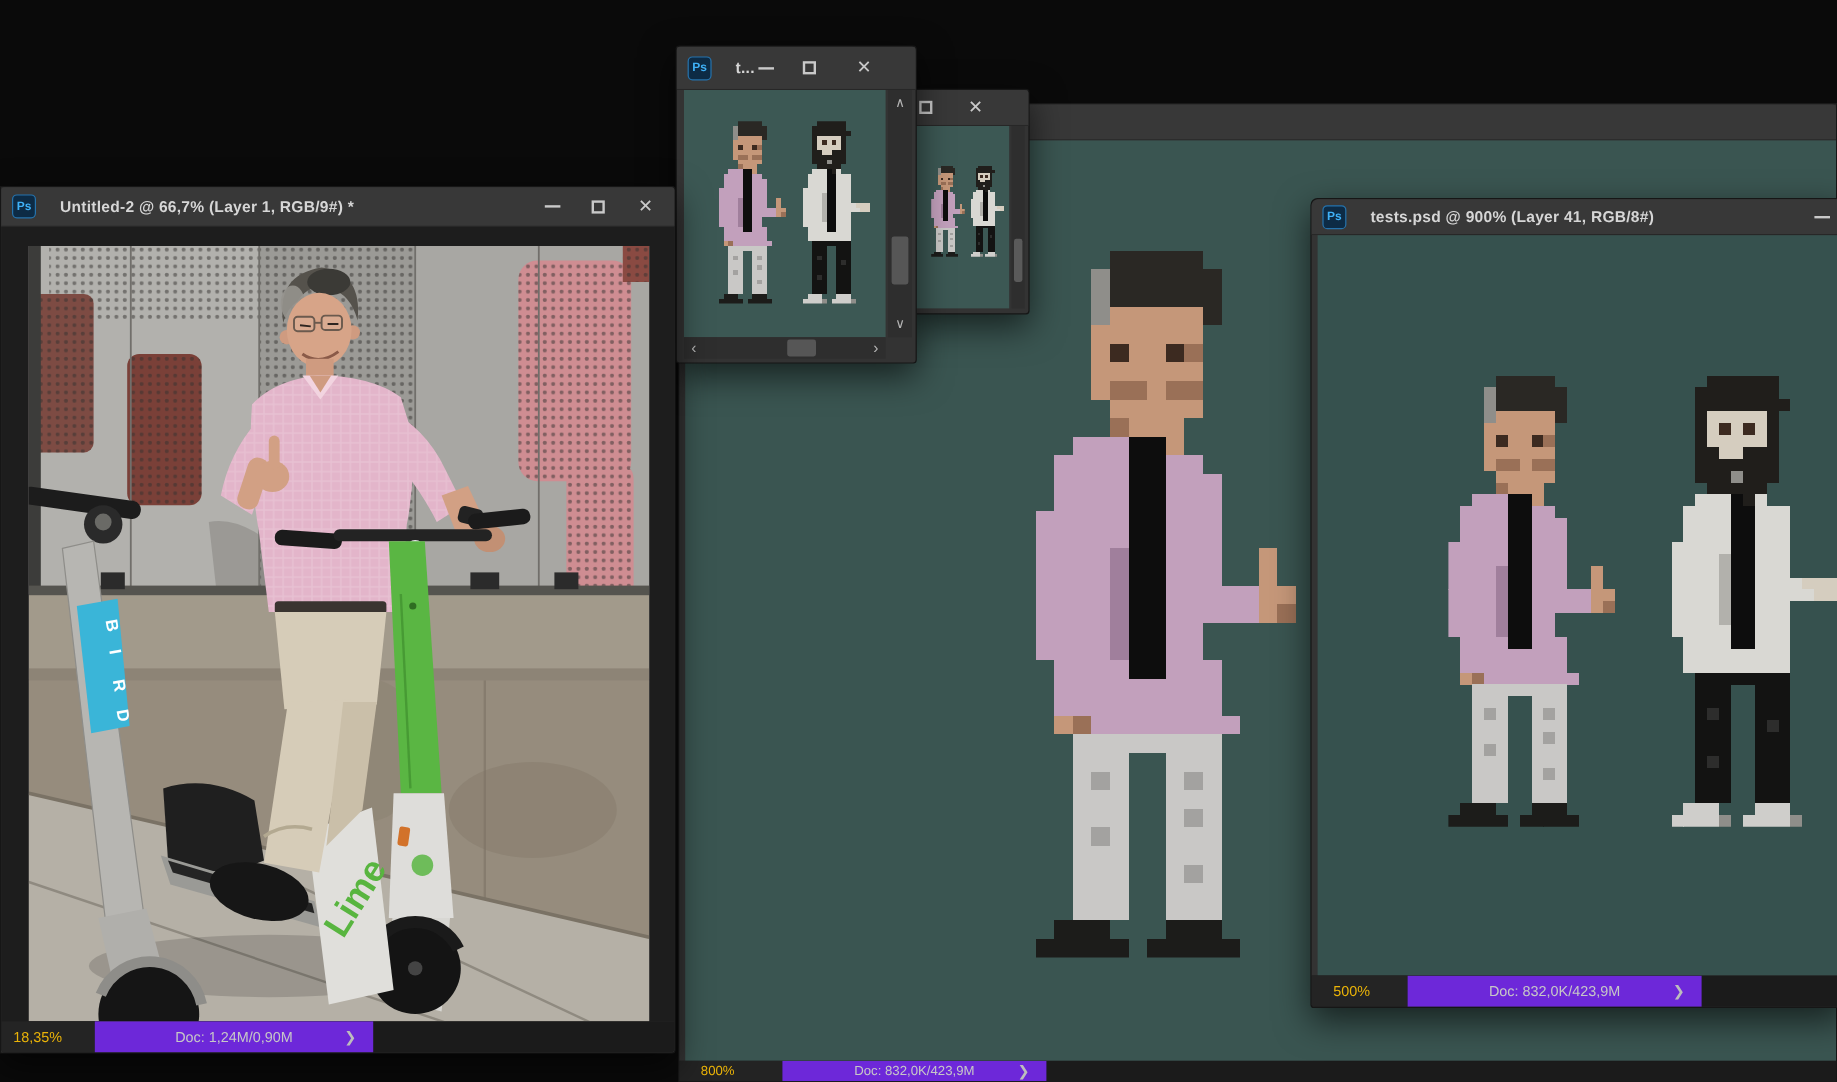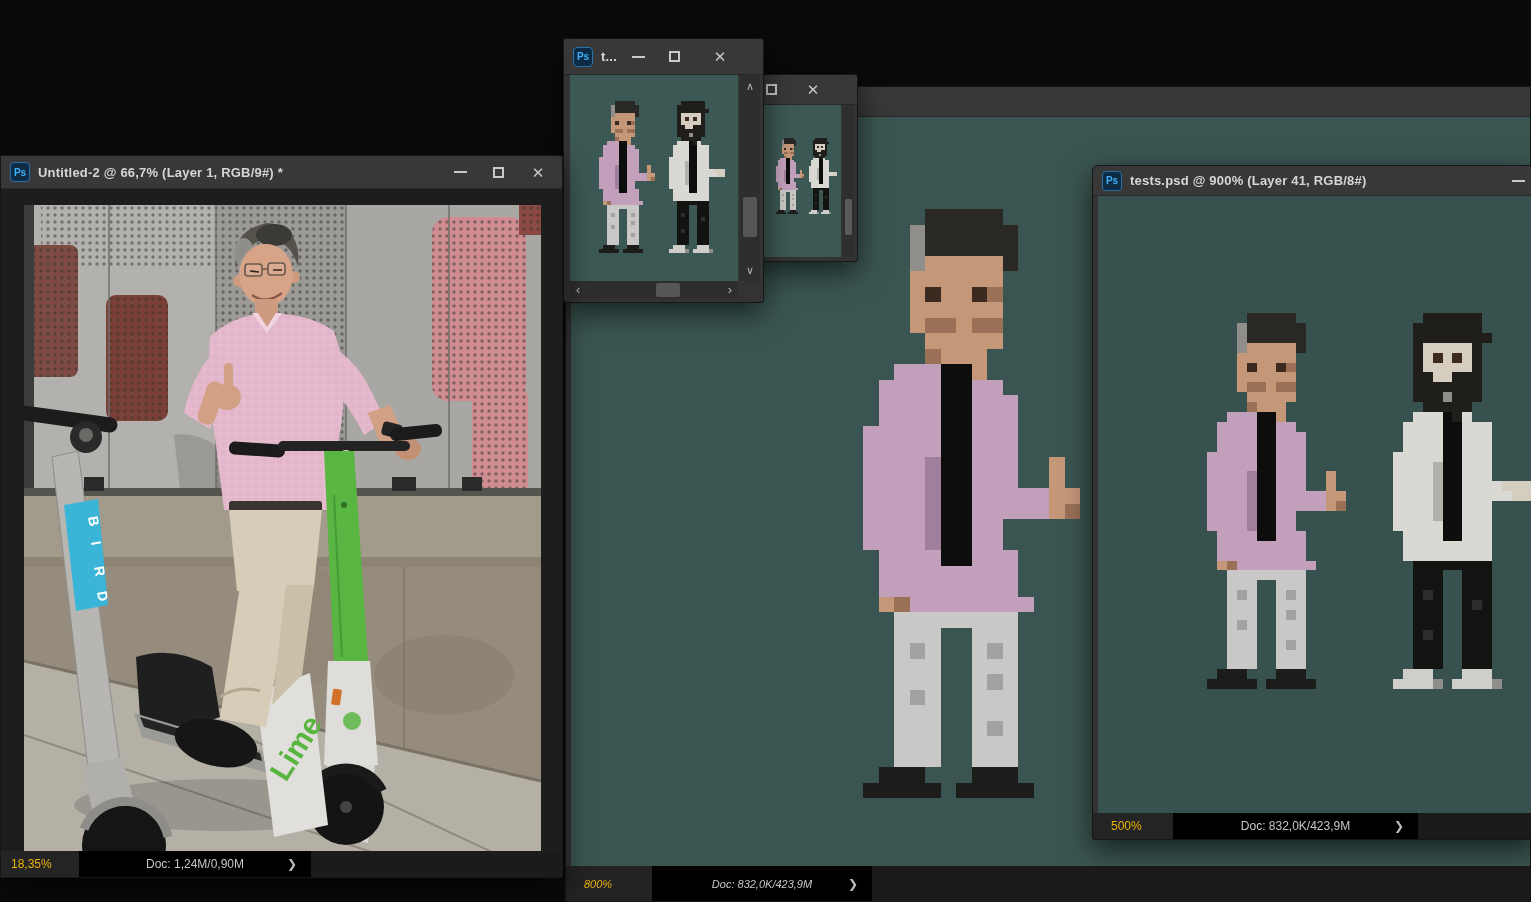--- a/index.html
+++ b/index.html
@@ -4,47 +4,47 @@
 <style>
   html,body{margin:0;padding:0;background:#090909;}
   *{box-sizing:border-box;}
   body{font-family:"Liberation Sans","DejaVu Sans",sans-serif;}
   .screen{position:relative;width:1531px;height:902px;background:#0a0a0a;overflow:hidden;}
 
   
   .window{position:absolute;background:#333;border:1px solid #161616;border-radius:3px;
           box-shadow:0 10px 28px rgba(0,0,0,.6);}
   .titlebar{position:absolute;left:0;top:0;right:0;height:33px;background:#383838;
-            display:flex;align-items:center;border-bottom:1px solid #272727;border-radius:3px 3px 0 0;}
+            display:flex;align-items:center;border-bottom:1px solid #272727;border-radius:3px 3px 0 0;gap:12px;}
   .title-text{color:#d6d6d6;font-size:13px;font-weight:600;white-space:nowrap;overflow:hidden;
               text-overflow:ellipsis;letter-spacing:.2px;}
   .ps-icon{width:20px;height:20px;border-radius:4px;background:#0d2b45;border:1px solid #2573ad;
            color:#3fb1f7;font-size:10px;font-weight:700;display:flex;align-items:center;
            justify-content:center;margin:0 8px 0 9px;flex:0 0 auto;}
   .win-btn{position:absolute;top:0;height:100%;width:32px;display:flex;align-items:center;
            justify-content:center;color:#c9c9c9;cursor:default;}
   .glyph-min{display:block;width:13px;height:2px;background:#c9c9c9;}
   .glyph-max{display:block;width:11px;height:11px;border:2px solid #c9c9c9;}
   .glyph-x{font-size:15px;font-weight:700;line-height:1;}
 
   .statusbar{position:absolute;left:0;right:0;bottom:0;height:26px;background:#1b1b1b;
              border-radius:0 0 3px 3px;overflow:hidden;}
   .st-zoom{position:absolute;left:0;top:0;bottom:0;width:78px;background:#242424;color:#eab308;
            font-size:12px;display:flex;align-items:center;padding-left:10px;}
-  .st-doc{position:absolute;top:0;bottom:0;background:#000000;color:#c7c7c7;font-size:12px;
+  .st-doc{position:absolute;top:0;bottom:0;background:#6d28d9;color:#c7c7c7;font-size:12px;
           display:flex;align-items:center;justify-content:center;gap:0;}
   .st-doc .doc-text{flex:1;text-align:center;}
   .st-expand{position:absolute;right:14px;top:0;bottom:0;display:flex;align-items:center;
              color:#bdbdbd;font-size:12px;}
 
   
   #bg-window{left:565px;top:86px;width:966px;height:816px;border-radius:0;box-shadow:none;}
   #bg-window .titlebar{height:30px;}
   #bg-canvas{position:absolute;left:5px;right:0;top:30px;bottom:17px;background:#3a5551;overflow:hidden;}
-  #bg-window .statusbar{height:35px;border-radius:0;font-style:italic;}
+  #bg-window .statusbar{height:17px;border-radius:0;}
   #bg-window .st-zoom{width:86px;font-size:11px;padding-left:18px;background:#232323;}
   #bg-window .st-doc{left:86px;width:220px;font-size:11px;}
   #bg-fig{position:absolute;left:292px;top:92px;}
 
   
   #win-untitled{left:0;top:155px;width:563px;height:723px;border-radius:0 3px 3px 0;}
   #untitled-canvas{position:absolute;left:0;right:0;top:33px;bottom:26px;background:#1d1d1d;overflow:hidden;}
   #photo{position:absolute;left:23px;top:16px;width:517px;height:648px;background:#a8a7a3;}
   #win-untitled .st-doc{left:78px;width:232px;}
 

